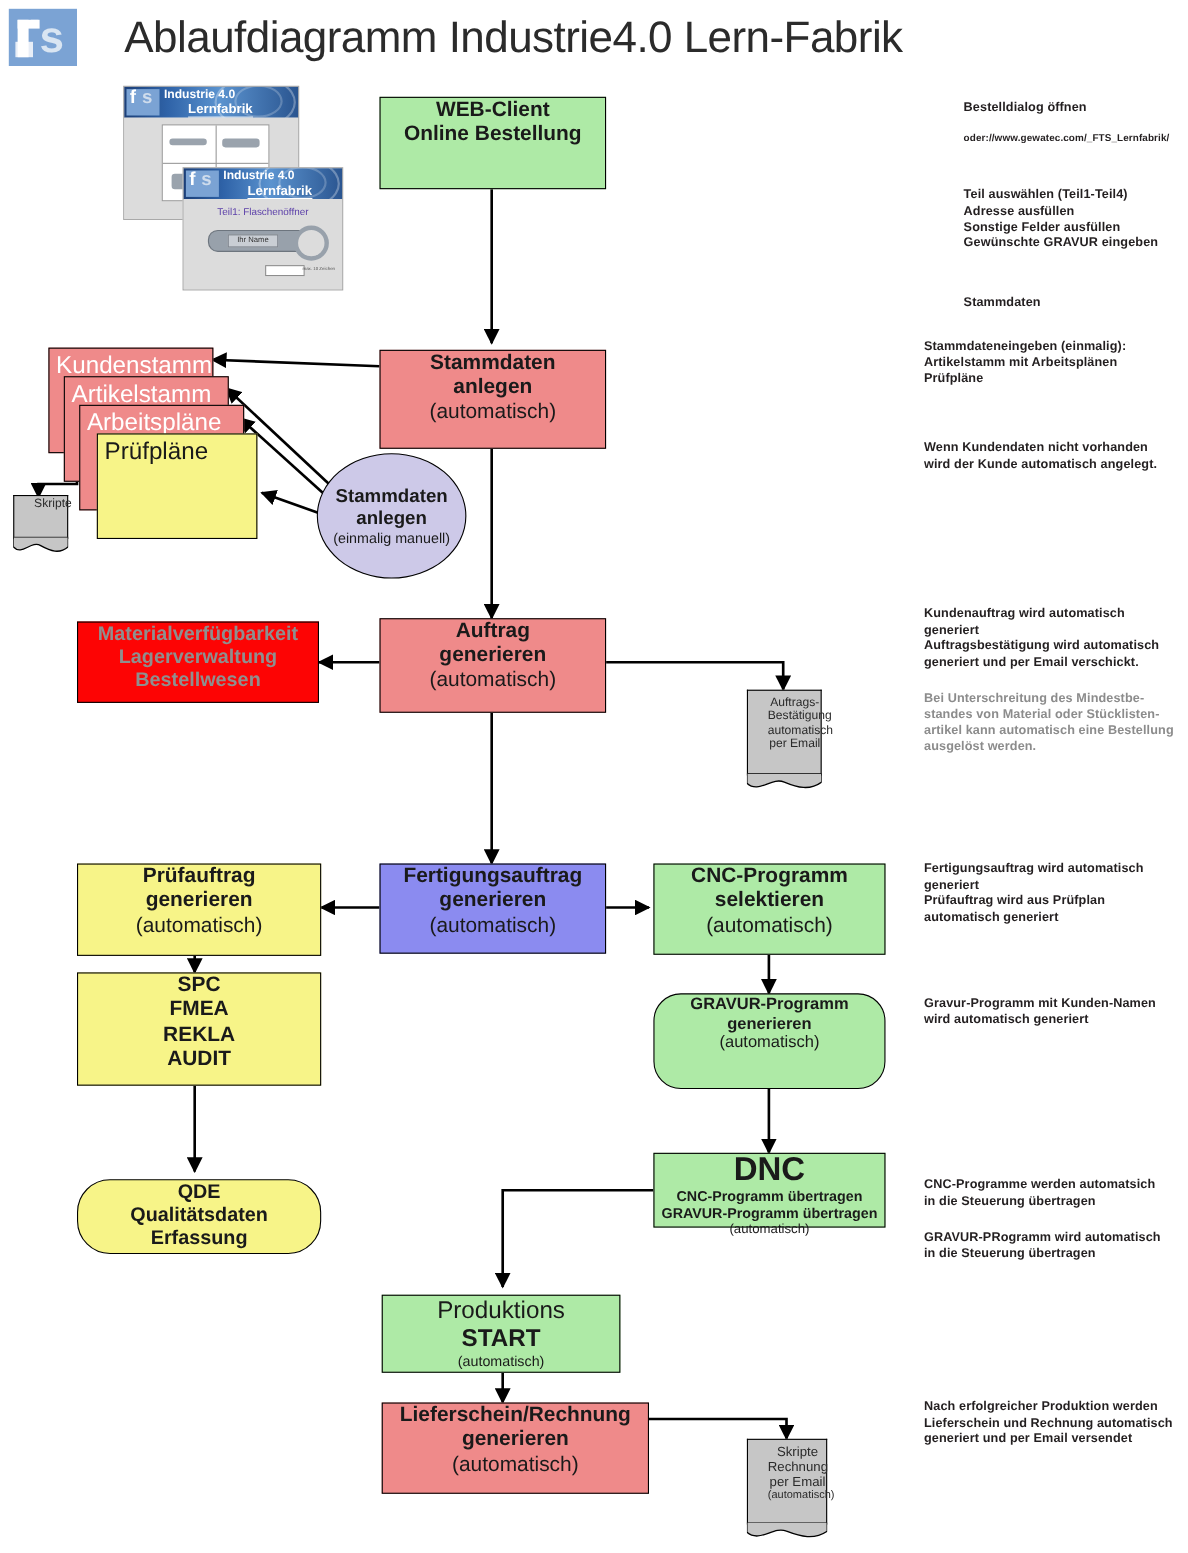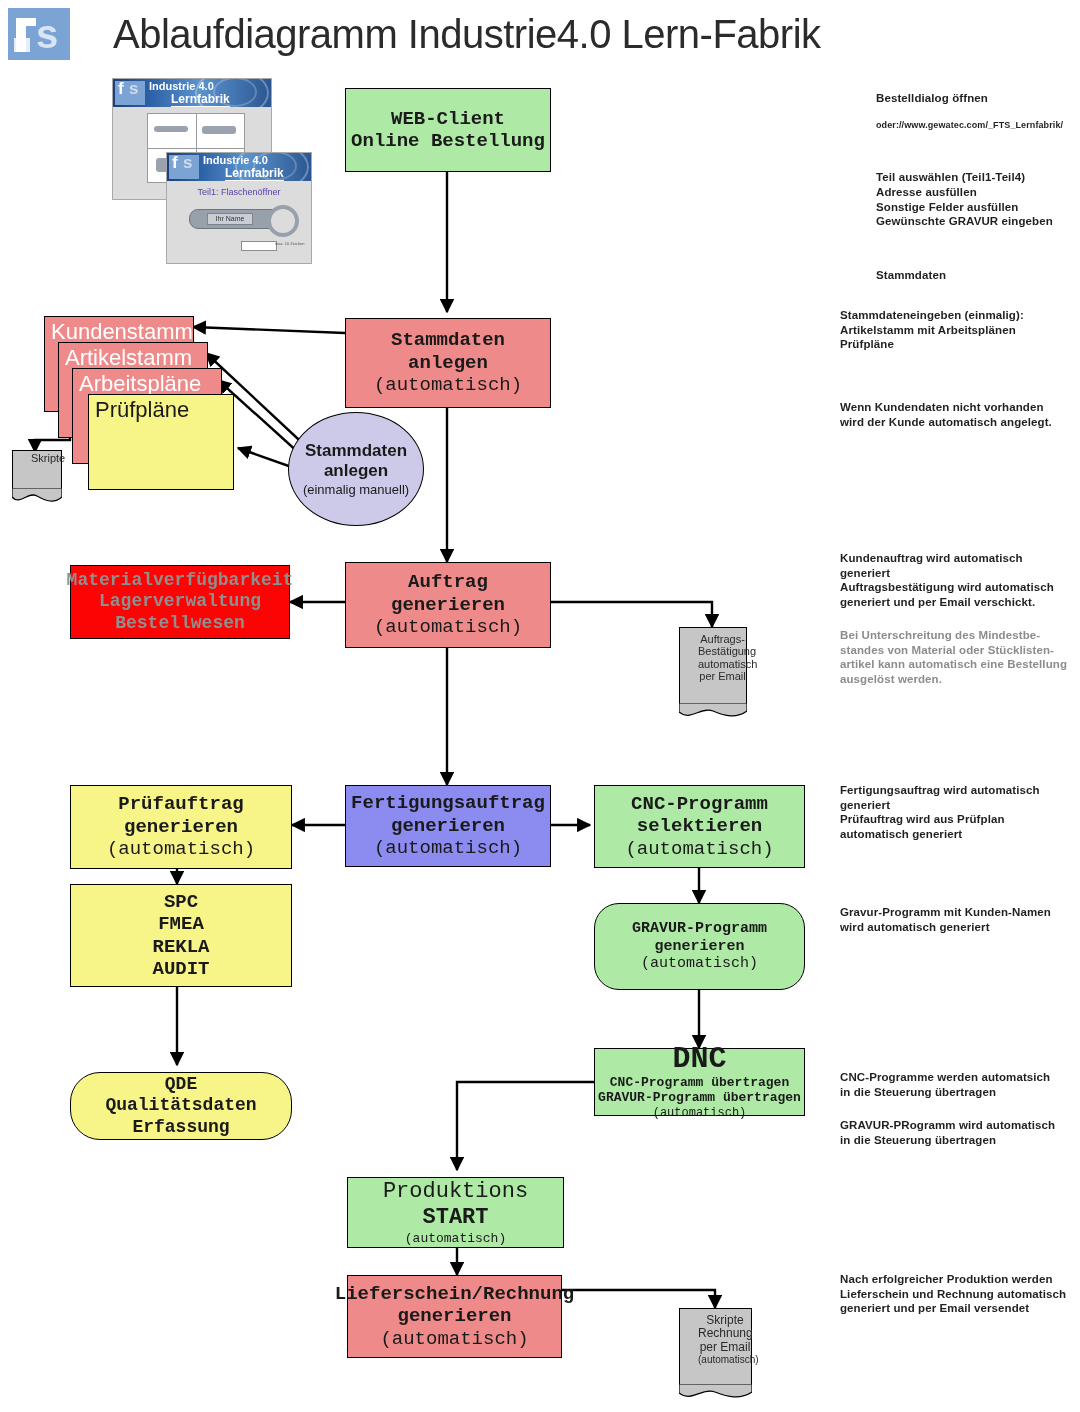--- a/index.html
+++ b/index.html
@@ -84,22 +84,22 @@
   #thumbB .nameplate{
     position:absolute;left:40px;top:60px;width:44px;height:10px;background:#c9ced4;border:1px solid #7d848c;
     color:#333;font-size:7px;text-align:center;line-height:10px;
   }
   #thumbB .inputbox{position:absolute;left:74px;top:88px;width:34px;height:8px;background:#fff;border:1px solid #8d8d8d;}
   #thumbB .tiny{position:absolute;font-size:4px;color:#555;}
 
   
   .node{
     position:absolute;box-sizing:border-box;border:1px solid #000;
-    display:flex;flex-direction:column;align-items:center;justify-content:center;
-    text-align:center;color:#1a1a1a;line-height:1.18;font-family:Liberation Mono, monospace;
+    display:flex;flex-direction:column;align-items:center;
+    text-align:center;color:#1a1a1a;line-height:1.18;
   }
   .node .l1{font-weight:bold;}
   .node .sub{font-weight:normal;}
   .green{background:#aeeaa6;}
   .red{background:#ef8a8a;}
   .yellow{background:#f7f488;}
   .blue{background:#8b8bf0;}
   .pure-red{background:#fd0404;}
   .pure-red .l1{color:#8f8f8f;}
   .ellipse{
@@ -348,21 +348,21 @@
     <div class="l1">GRAVUR-Programm übertragen</div>
     <div class="sub" style="font-size:12px;">(automatisch)</div>
   </div>
 
   <div class="node green" style="left:347px;top:1177px;width:217px;height:71px;font-size:22px;">
     <div class="sub">Produktions</div>
     <div class="l1">START</div>
     <div class="sub" style="font-size:13px;">(automatisch)</div>
   </div>
 
-  <div class="node red" style="left:347px;top:1275px;width:215px;height:83px;font-size:19px;">
+  <div class="node red" style="left:347px;top:1275px;width:243px;height:83px;font-size:19px;">
     <div class="l1">Lieferschein/Rechnung</div>
     <div class="l1">generieren</div>
     <div class="sub">(automatisch)</div>
   </div>
 
   <div class="doc" style="left:679px;top:1308px;width:73px;height:92px;">
     <div class="docbody"></div>
     <svg class="docwave" viewBox="0 0 73 16" preserveAspectRatio="none">
       <path d="M0,0 L0,9 C12,19 24,3 36,8 C49,13 61,16 73,8 L73,0 Z" fill="#c6c6c6" stroke="#000" stroke-width="1.2"></path>
     </svg>

